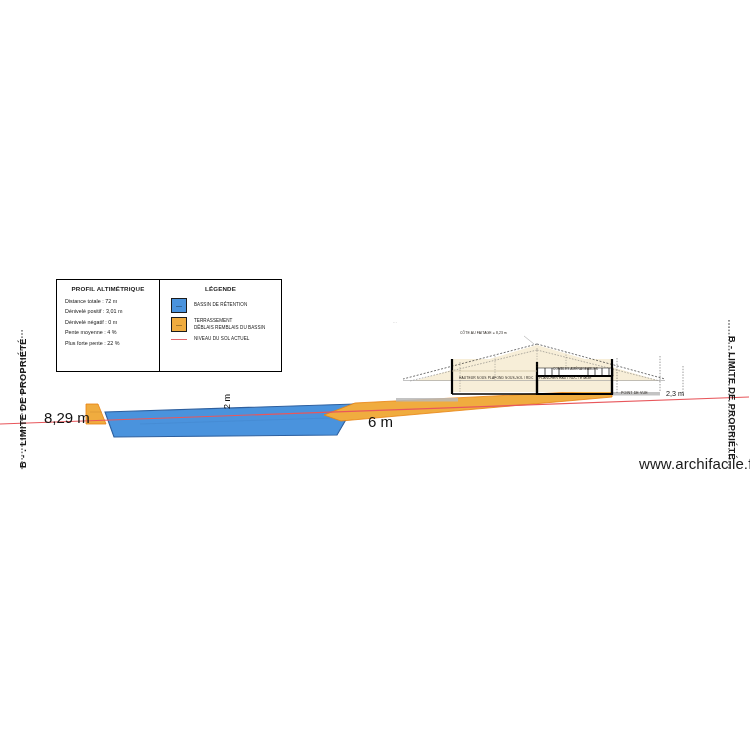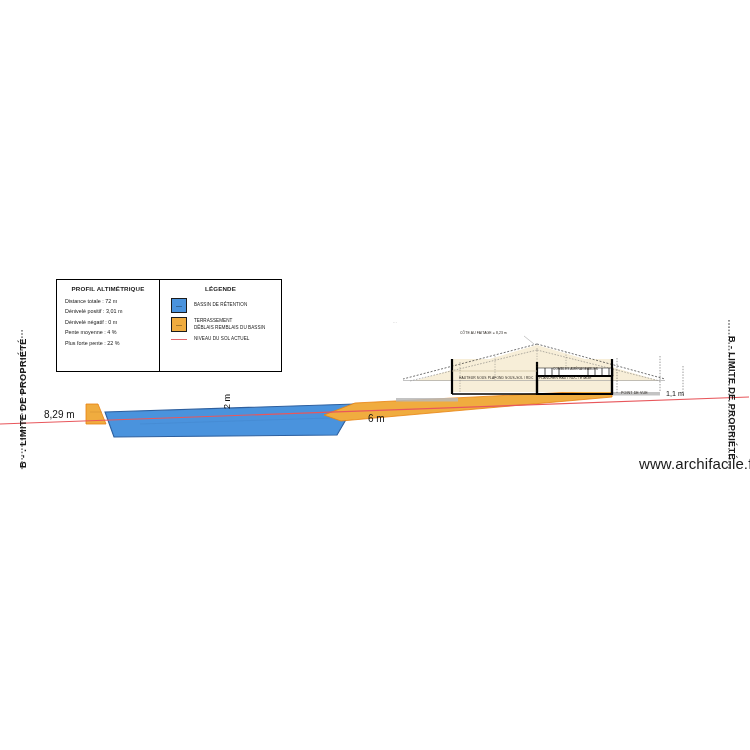--- a/index.html
+++ b/index.html
@@ -119,21 +119,21 @@
     transform: rotate(90deg);
     font-size: 9.2px;
     font-weight: bold;
     letter-spacing: 0.35px;
     white-space: nowrap;
   }
 
   
   .dim {
     position: absolute;
-    font-size: 10px;
+    font-size: 15px;
     color: #111;
     white-space: nowrap;
   }
   .dim-left   { left: 44px;  top: 409px; }
   .dim-right  { left: 368px; top: 413px; }
   .dim-depth  {
     left: 222px; top: 409px;
     transform: rotate(-90deg);
     transform-origin: left top;
     font-size: 9px;
@@ -278,21 +278,21 @@
     </div>
   </div>
 </div>
 
 <div class="limit-left">B - . LIMITE DE PROPRIÉTÉ</div>
 <div class="limit-right">B - LIMITE DE PROPRIÉTÉ</div>
 
 <div class="dim dim-left">8,29 m</div>
 <div class="dim dim-depth">2 m</div>
 <div class="dim dim-right">6 m</div>
-<div class="dim dim-pdv">1,1 m</div>
+<div class="dim dim-pdv">2,3 m</div>
 
 <div class="bld-label lbl-faitage">CÔTE AU FAITAGE = 8,23 m</div>
 <div class="bld-label lbl-pdv">POINT DE VUE</div>
 <div class="bld-label lbl-room1">HAUTEUR SOUS PLAFOND SOUS-SOL / RDC</div>
 <div class="bld-label lbl-room2">PLANCHER HAUT RDC / ETAGE</div>
 <div class="bld-label lbl-attic">COMBLES AMÉNAGEABLES</div>
 
 <div class="watermark">www.archifacile.fr</div>
 
 <div class="stray" style="left:393px; top:320px;">···</div>

